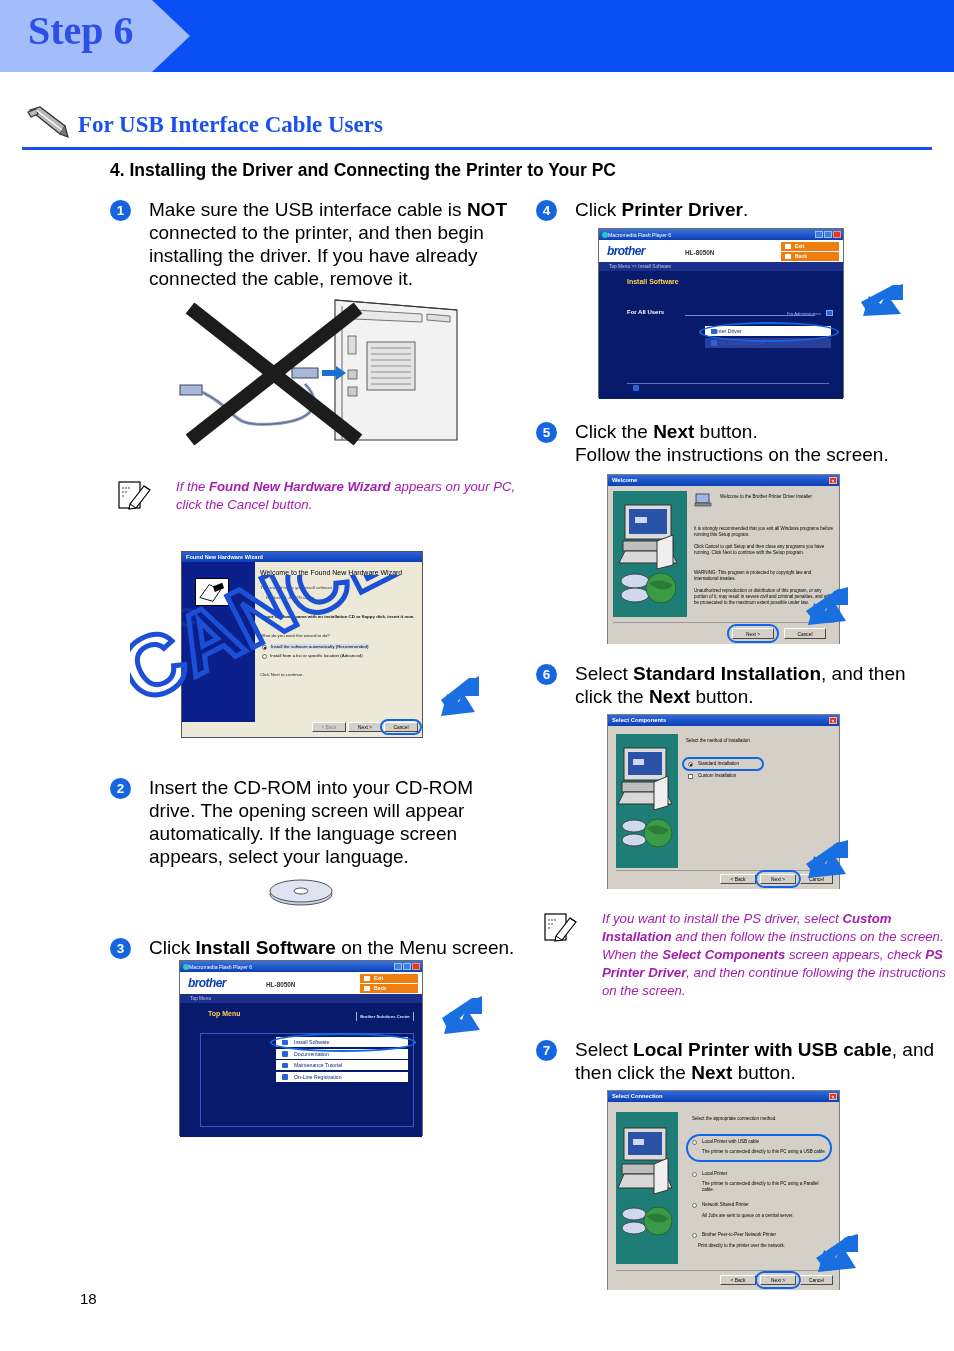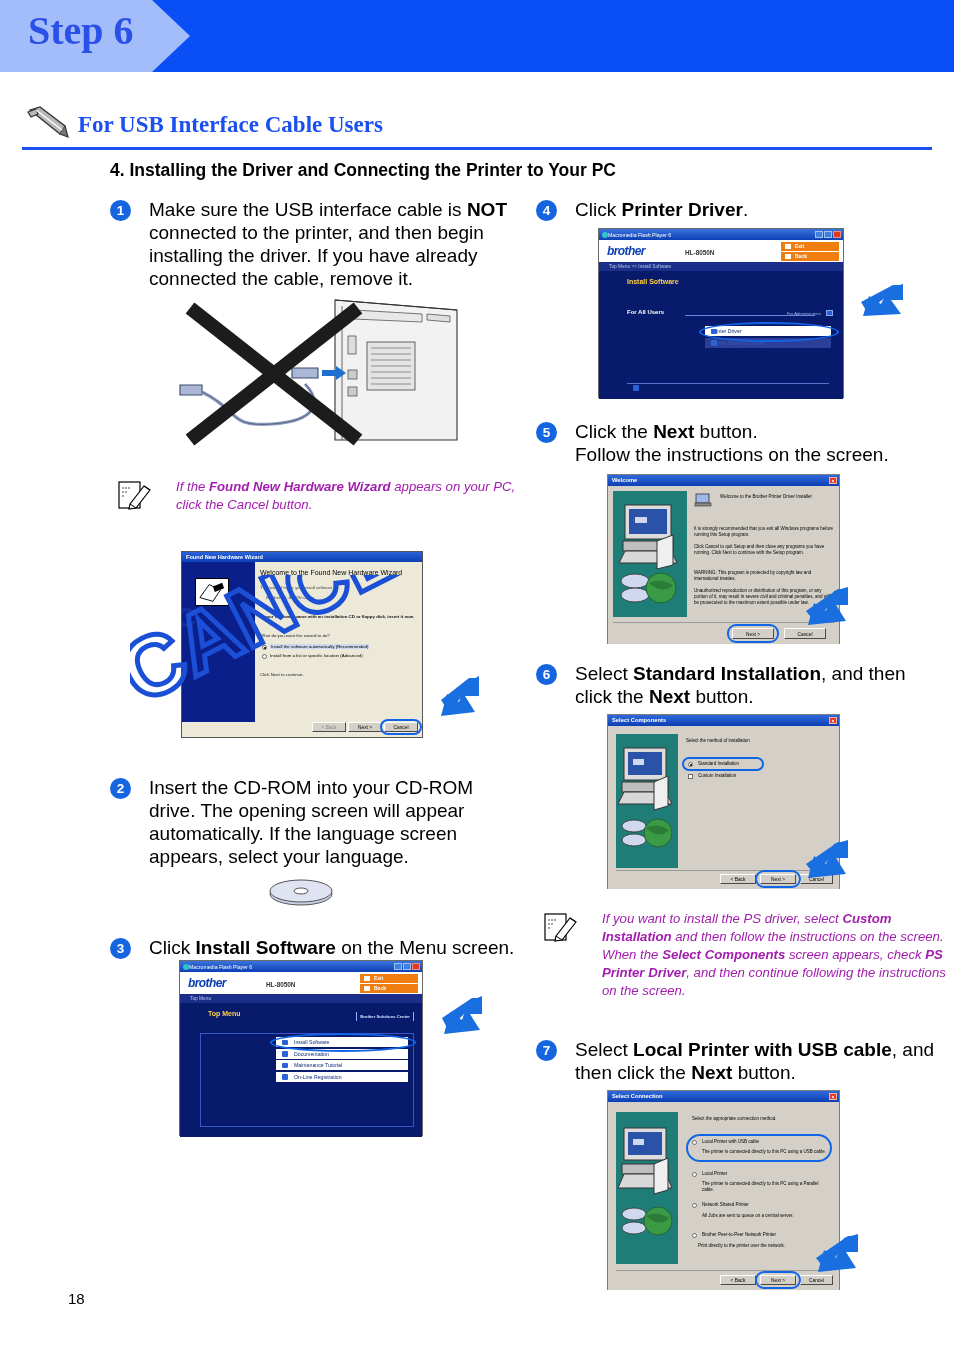--- a/index.html
+++ b/index.html
@@ -162,21 +162,21 @@
     position:absolute; border:2.4px solid #1166e8; border-radius:9px; pointer-events:none;
   }
 
   
   .arrow { position:absolute; pointer-events:none; }
 
   
   .printer-pic { position:absolute; }
   .cd-pic { position:absolute; }
 
-  .pageno { position:absolute; left:68px; top:1290px; font-size:15px; color:#000; }
+  .pageno { position:absolute; left:80px; top:1290px; font-size:15px; color:#000; }
 </style>
 </head>
 <body>
 
 <div class="hdr">
   <div class="hdr-arrow"></div>
   <div class="hdr-step">Step 6</div>
 </div>
 
 <svg class="pen-icon" viewBox="0 0 48 34">

